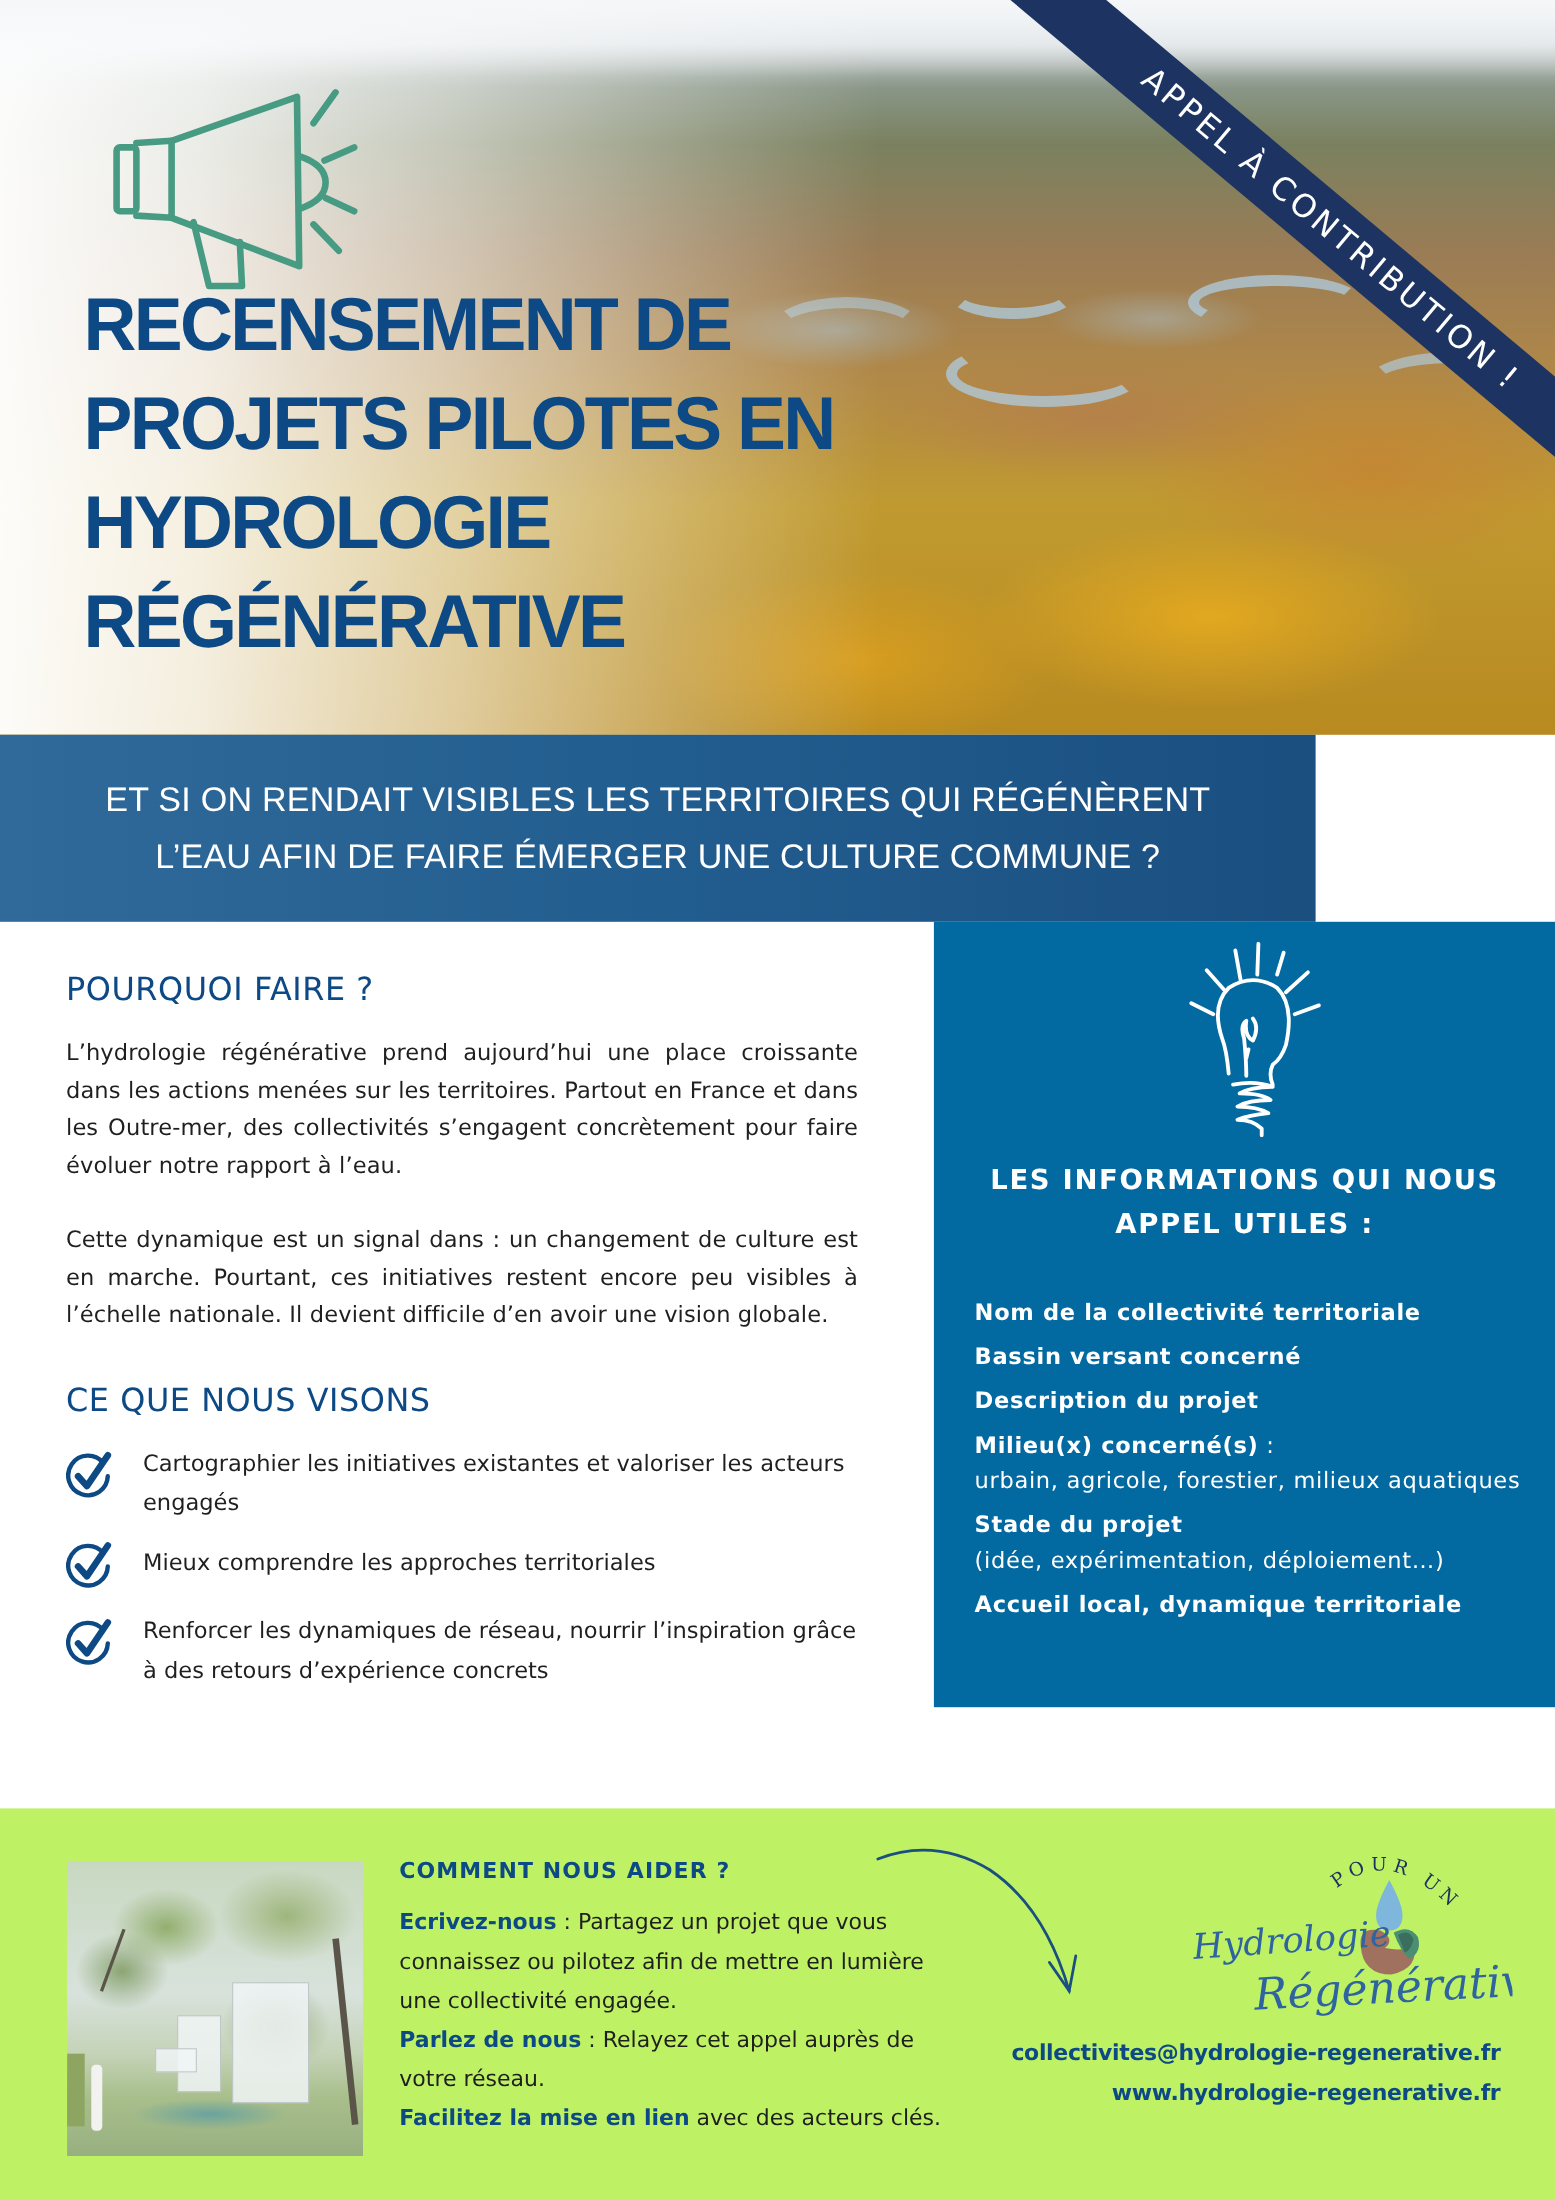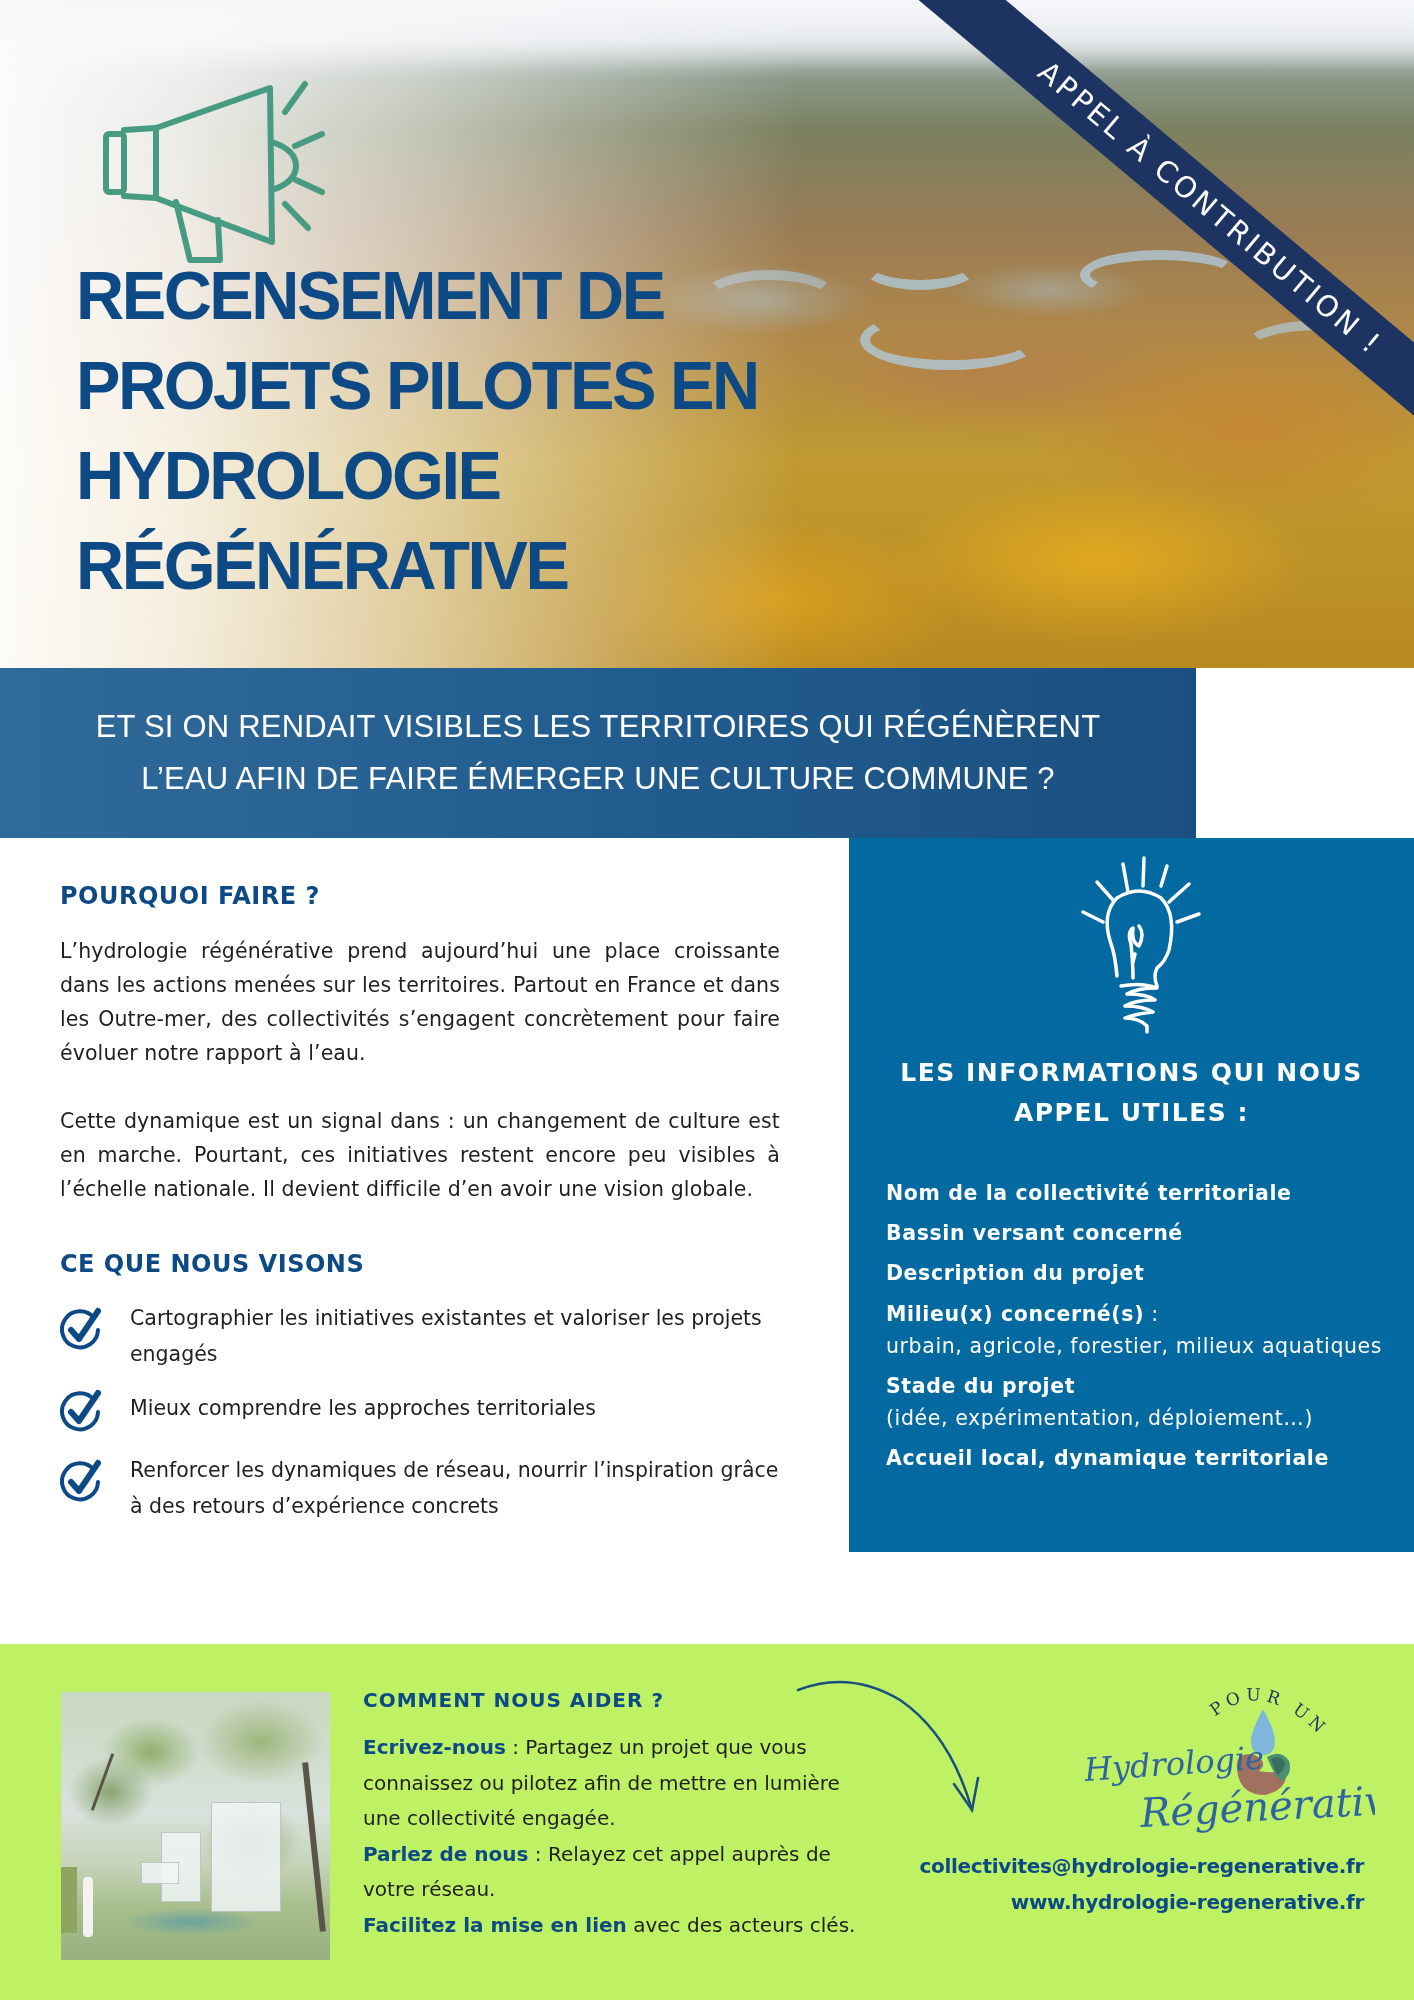--- a/index.html
+++ b/index.html
@@ -51,21 +51,21 @@
     display: flex; flex-direction: column; align-items: center; justify-content: center;
   }
   .band-line {
     color: #ffffff; font-family: "Liberation Sans", sans-serif; font-size: 31px; line-height: 52px;
     letter-spacing: 0.2px; text-align: center;
   }
 
   
   .left { position: absolute; left: 60px; top: 838px; width: 720px; }
   .h2 {
-    font-family: "DejaVu Sans", sans-serif; font-weight: bold; color: #0d4a85; font-size: 24px;
+    font-family: "DejaVu Sans", sans-serif; font-weight: normal; color: #0d4a85; font-size: 29px;
     letter-spacing: 0.5px;
   }
   .para {
     font-family: "DejaVu Sans", sans-serif; font-size: 20.5px; line-height: 34px; color: #1f1f1f;
     text-align: justify; letter-spacing: 0.1px;
   }
   .vis-list { list-style: none; }
   .vis-item { display: flex; align-items: flex-start; margin-bottom: 18px; }
   .check { width: 44px; height: 46px; flex: 0 0 44px; margin-right: 26px; margin-top: 6px; }
   .vis-text { font-size: 20.5px; line-height: 36px; color: #1f1f1f; }
@@ -161,21 +161,21 @@
   <p class="para" style="margin-bottom:34px;">L’hydrologie régénérative prend aujourd’hui une place croissante dans les actions menées sur les territoires. Partout en France et dans les Outre-mer, des collectivités s’engagent concrètement pour faire évoluer notre rapport à l’eau.</p>
   <p class="para">Cette dynamique est un signal dans : un changement de culture est en marche. Pourtant, ces initiatives restent encore peu visibles à l’échelle nationale. Il devient difficile d’en avoir une vision globale.</p>
 
   <h2 class="h2" style="margin-top:44px;margin-bottom:22px;">CE QUE NOUS VISONS</h2>
   <ul class="vis-list">
     <li class="vis-item">
       <svg class="check" viewBox="0 0 44 46" fill="none" stroke="#0d4a85" stroke-linecap="round" stroke-linejoin="round">
         <path d="M34 12 A18 18 0 1 0 38 24" stroke-width="4"></path>
         <path d="M11 24 L19 33 L38 5" stroke-width="6"></path>
       </svg>
-      <span class="vis-text">Cartographier les initiatives existantes et valoriser les projets engagés</span>
+      <span class="vis-text">Cartographier les initiatives existantes et valoriser les acteurs engagés</span>
     </li>
     <li class="vis-item">
       <svg class="check" viewBox="0 0 44 46" fill="none" stroke="#0d4a85" stroke-linecap="round" stroke-linejoin="round" style="margin-top:-2px;">
         <path d="M34 12 A18 18 0 1 0 38 24" stroke-width="4"></path>
         <path d="M11 24 L19 33 L38 5" stroke-width="6"></path>
       </svg>
       <span class="vis-text">Mieux comprendre les approches territoriales</span>
     </li>
     <li class="vis-item">
       <svg class="check" viewBox="0 0 44 46" fill="none" stroke="#0d4a85" stroke-linecap="round" stroke-linejoin="round">

